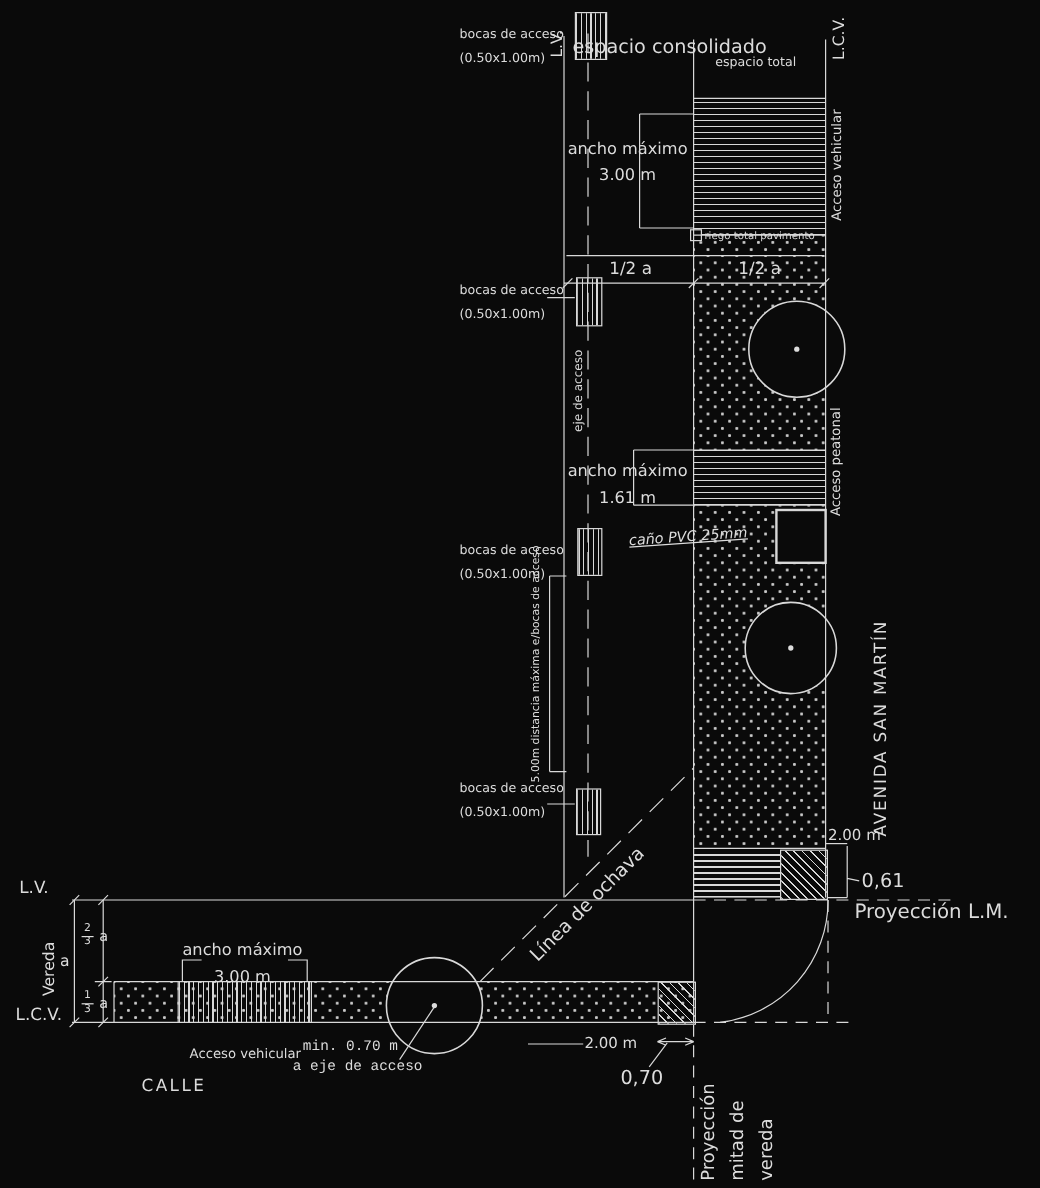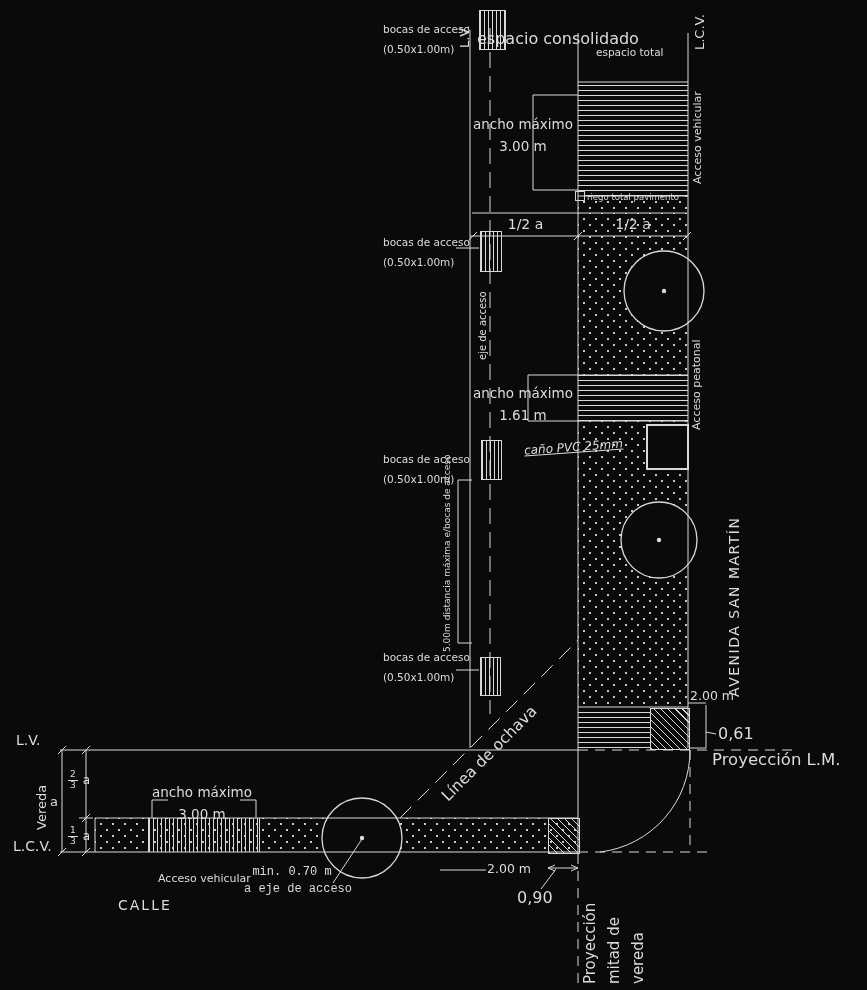--- a/index.html
+++ b/index.html
@@ -191,20 +191,20 @@
   </div>
 
   <div class="t" style="left:158px;top:872px;font-size:11px;">Acceso vehicular</div>
 
   <div class="t ctr" style="left:244px;top:864px;width:96px;font-size:12px;line-height:1.45;font-family:Liberation Mono, monospace;">
     <div>min. 0.70 m</div>
     <div>a eje de acceso</div>
   </div>
 
   <div class="t" style="left:98px;top:897px;font-size:14px;letter-spacing:2px;margin-left:20px;">CALLE</div>
-  <div class="t" style="left:517px;top:888px;font-size:16px;">0,90</div>
+  <div class="t" style="left:517px;top:888px;font-size:16px;">0,70</div>
   <div class="t" style="left:487px;top:861px;font-size:12.5px;">2.00 m</div>
 
   <div class="t rot" style="left:581px;top:984px;font-size:15px;">Proyección</div>
   <div class="t rot" style="left:605px;top:984px;font-size:15px;">mitad de</div>
   <div class="t rot" style="left:629px;top:984px;font-size:15px;">vereda</div>
 
 </div>
 
 </body></html>

